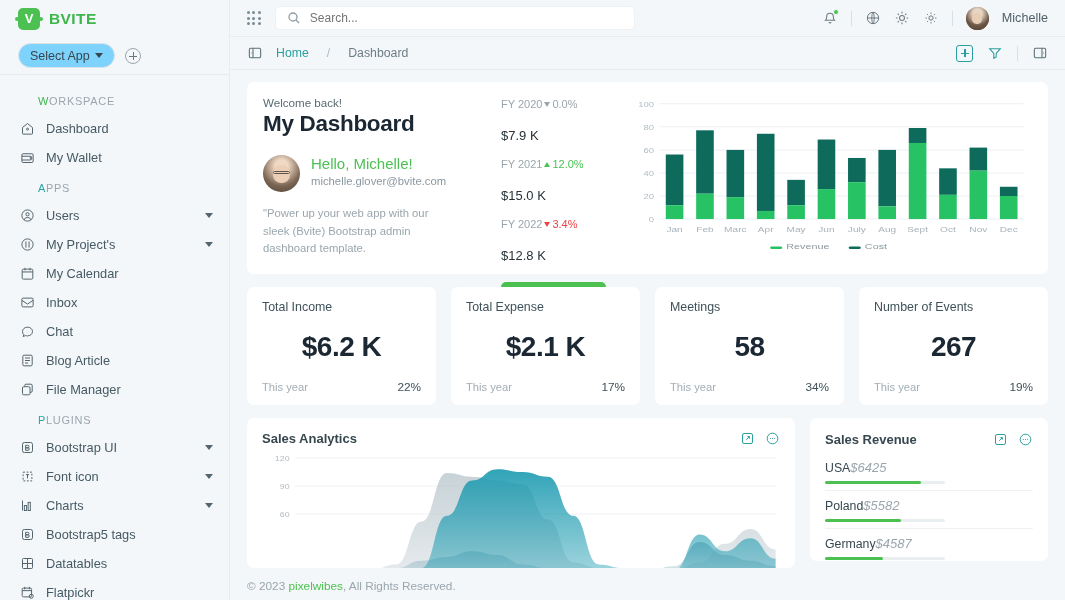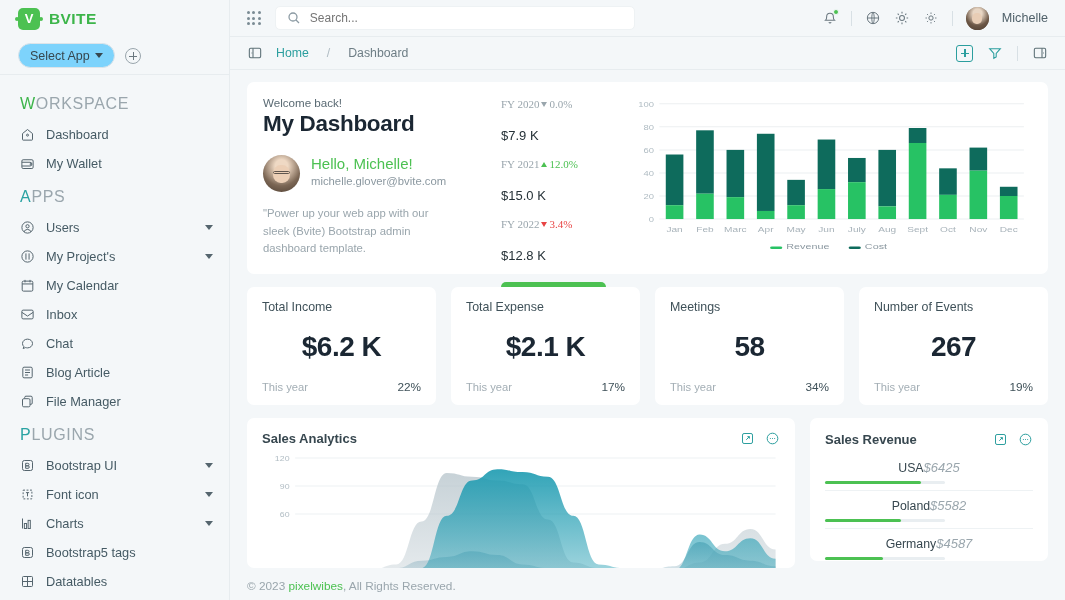--- a/index.html
+++ b/index.html
@@ -64,22 +64,22 @@
     border: 1px solid #9aa6ad; position: relative;
   }
   .plus-circle:before, .plus-circle:after {
     content: ""; position: absolute; background: #6b7880;
   }
   .plus-circle:before { width: 8px; height: 1px; left: 3px; top: 7px; }
   .plus-circle:after { width: 1px; height: 8px; left: 7px; top: 3px; }
 
   .nav { padding-top: 10px; flex: 1; overflow: hidden; }
   .nav-section {
-    font-size: 16px; letter-spacing: .7px; color: #9aa6ad;
-    padding: 10px 0 7px 20px; text-transform: uppercase;
+    font-size: 11px; letter-spacing: .7px; color: #9aa6ad;
+    padding: 10px 0 7px 38px; text-transform: uppercase;
   }
   .nav-section b { color: #3cb54a; font-weight: normal; }
   .nav-section.teal b { color: #2aa3a3; }
   .nav-item {
     height: 29px; display: flex; align-items: center; gap: 11px;
     padding: 0 16px 0 20px; font-size: 12.8px; color: #455a64;
     cursor: pointer;
   }
   .nav-item .label { flex: 1; }
   .ico { width: 15px; height: 15px; flex: 0 0 15px; color: #55656e; }
@@ -161,21 +161,21 @@
     overflow: hidden; position: relative;
     background: radial-gradient(circle at 50% 30%, #efd9c4 20%, #7b6654 62%, #4b3c30 100%);
   }
   .who-av .f { position: absolute; left: 27%; top: 26%; width: 46%; height: 50%; border-radius: 45%; background: #eccfb6; }
   .who-av .g { position: absolute; left: 26%; top: 44%; width: 48%; height: 8%; border: 1px solid #60564e; border-radius: 2px; }
   .hello { font-size: 15px; color: #4cc152; font-weight: normal; }
   .mail { font-size: 11.3px; color: #8b98a0; margin-top: 3px; }
   .blurb { font-size: 11.3px; color: #9aa6ad; line-height: 1.55; margin-top: 13px; max-width: 182px; }
 
   .wm { width: 120px; flex: 0 0 120px; padding-top: 2px; }
-  .fy-row { display: flex; align-items: center; gap: 2px; font-size: 11px; color: #9aa6ad; font-family: Liberation Serif, serif; }
+  .fy-row { display: flex; align-items: center; gap: 2px; font-size: 11px; color: #9aa6ad; }
   .fy-val { font-size: 13px; color: #263238; margin-top: 18px; font-weight: 500; }
   .fy-block { margin-bottom: 15px; }
   .tri-up { width: 0; height: 0; border-left: 3.5px solid transparent; border-right: 3.5px solid transparent; border-bottom: 5px solid #4cc152; }
   .tri-dn { width: 0; height: 0; border-left: 3.5px solid transparent; border-right: 3.5px solid transparent; border-top: 5px solid #9aa6ad; }
   .tri-dn.red { border-top-color: #e84545; }
   .pct-up { color: #4cc152; }
   .pct-flat { color: #9aa6ad; }
   .pct-dn { color: #e84545; }
   .btn-green {
     background: #4cc152; color: #fff; border: none; border-radius: 5px;
@@ -205,21 +205,21 @@
   .bottom-row { display: flex; gap: 15px; margin-top: 13px; }
   .panel-sales { flex: 1 1 auto; width: 480px; height: 150px; overflow: hidden; padding: 13px 15px 0 15px; }
   .panel-rev { flex: 0 0 238px; height: 143px; overflow: hidden; padding: 14px 15px 0 15px; }
   .panel-head { display: flex; align-items: center; }
   .panel-title { font-size: 13px; font-weight: bold; color: #37474f; }
   .panel-tools { margin-left: auto; display: flex; gap: 10px; align-items: center; }
   .tool-expand, .tool-more { color: #2b9e9e; display: flex; cursor: pointer; }
   .tool-expand svg, .tool-more svg { width: 15px; height: 15px; display: block; }
 
   .rev-item { padding: 7px 0 6px 0; border-bottom: 1px solid #eef2f4; }
-  .rev-top { display: flex; justify-content: center; align-items: baseline; }
+  .rev-top { display: flex; justify-content: flex-start; align-items: baseline; }
   .rev-name { font-size: 12.3px; color: #37474f; }
   .rev-amt { font-size: 13px; color: #9aa6ad; font-style: italic; }
   .rev-track { height: 3px; background: #e9eef1; border-radius: 2px; margin-top: 6px; width: 120px; }
   .rev-fill { height: 3px; background: #4cc152; border-radius: 2px; }
 
   .footer {
     height: 28px; display: flex; align-items: center;
     padding: 0 17px; font-size: 11.8px; color: #9aa6ad;
     background: #f4f7f9; flex: 0 0 28px;
   }

